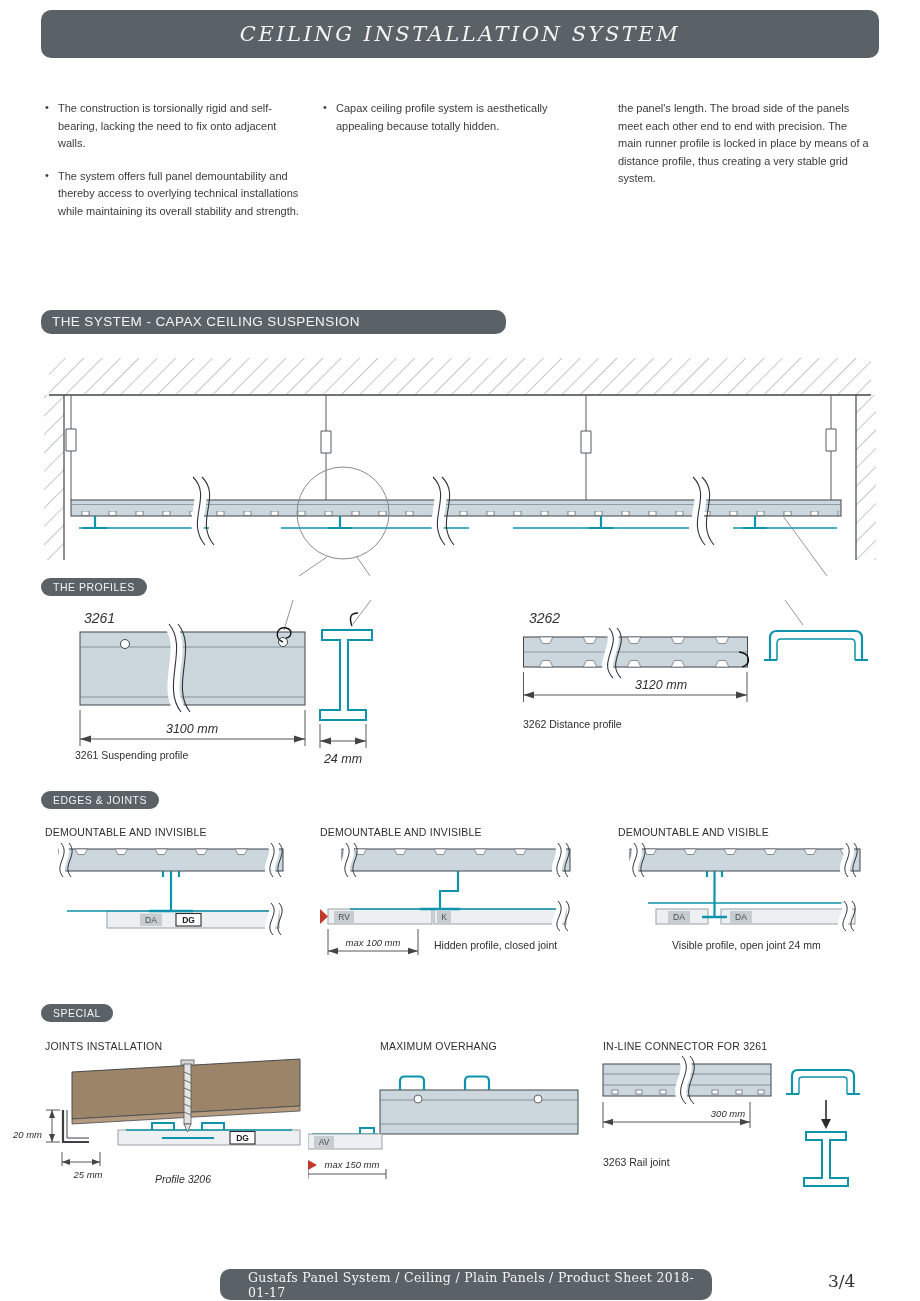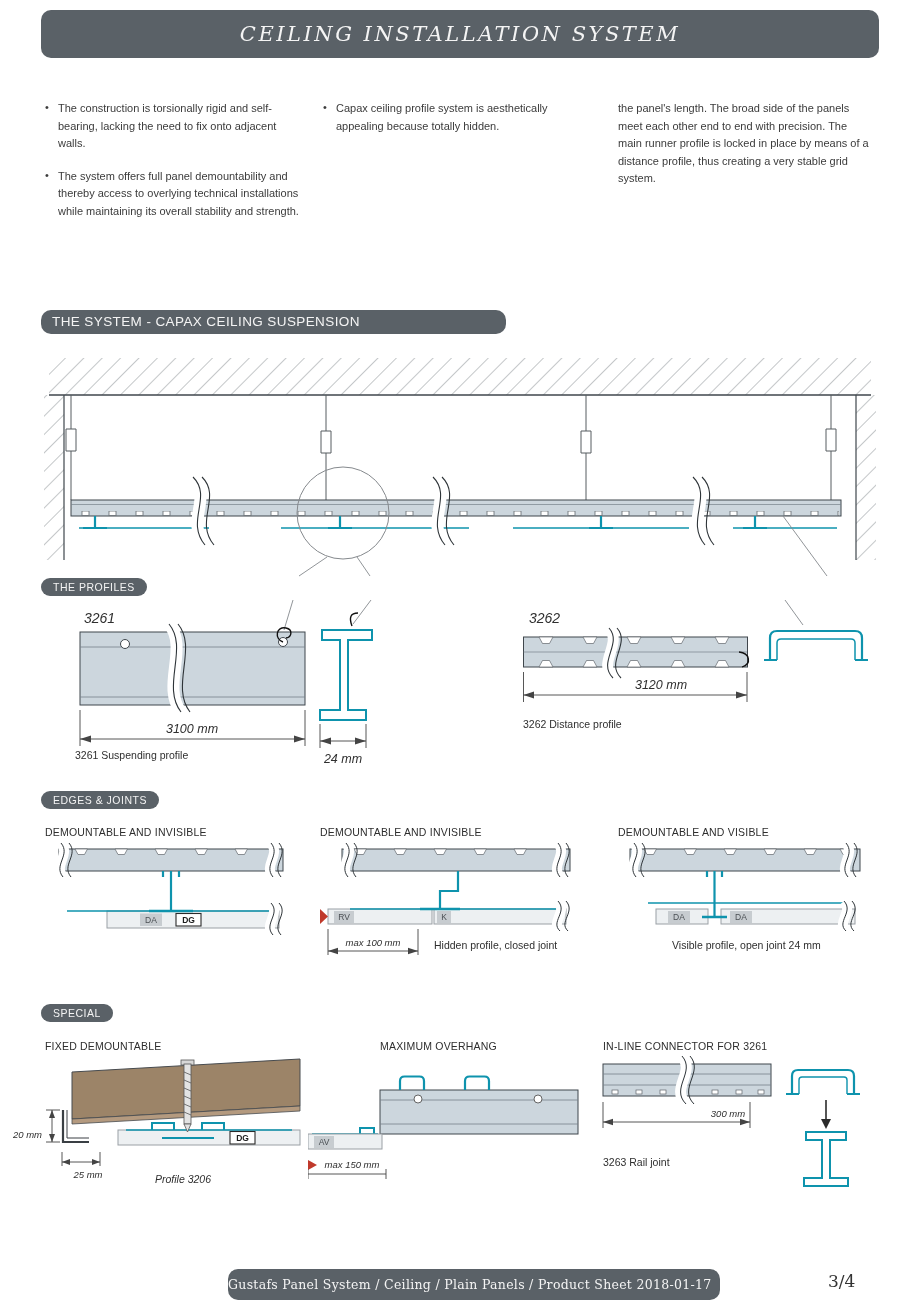--- a/index.html
+++ b/index.html
@@ -17,21 +17,21 @@
   .sub-banner { height:18px; line-height:18px; padding:0 12px; font-size:10.5px; letter-spacing:.5px; display:inline-block; }
   .diagram-title { font-size:10.5px; color:#2e2e2e; letter-spacing:.2px; }
   svg text { font-family:"Liberation Sans",sans-serif; fill:#2f2f2f; }
   .code-label { font-size:14px; font-style:italic; }
   .dim-text { font-size:12.5px; font-style:italic; }
   .small-dim { font-size:9.5px; font-style:italic; }
   .cap { font-size:10.5px; }
   .cap-i { font-size:10.5px; font-style:italic; }
   .tag { font-size:8.5px; fill:#4a4f54; }
   .tagb { font-size:8.5px; font-weight:bold; fill:#1e1e1e; }
-  .footer-bar { left:228px; top:1269px; width:492px; height:31px; display:flex; align-items:center; justify-content:flex-start; }
+  .footer-bar { left:220px; top:1269px; width:492px; height:31px; display:flex; align-items:center; justify-content:flex-start;padding-left:28px; }
   .footer-text { font-family:"DejaVu Serif",serif; font-size:12.5px; letter-spacing:.3px; }
   .page-num { left:828px; top:1271px; font-family:"DejaVu Serif",serif; font-size:17px; color:#333; }
 </style>
 </head>
 <body>
 
 <div class="page">
 
   <div class="abs banner header-banner">
     <div class="header-title">CEILING INSTALLATION SYSTEM</div>
@@ -312,21 +312,21 @@
       <path d="M228,0 C238,12 220,22 230,34" stroke="#2e3438" stroke-width="1"></path>
       <path d="M236,0 C246,12 228,22 238,34" stroke="#2e3438" stroke-width="1"></path>
       <path d="M226,58 C236,69 218,79 228,88" stroke="#ffffff" stroke-width="10"></path>
       <path d="M226,58 C236,69 218,79 228,88" stroke="#2e3438" stroke-width="1"></path>
       <path d="M234,58 C244,69 226,79 236,88" stroke="#2e3438" stroke-width="1"></path>
     </g>
   </svg>
 
   <div class="abs banner sub-banner" style="left:41px;top:1004px">SPECIAL</div>
 
-  <div class="abs diagram-title" style="left:45px;top:1040px">FIXED DEMOUNTABLE</div>
+  <div class="abs diagram-title" style="left:45px;top:1040px">JOINTS INSTALLATION</div>
   <svg class="abs" style="left:10px;top:1052px" width="300" height="140" viewBox="0 0 300 140">
     <g stroke="#3a3f44" fill="none">
       <path d="M53,58 V90 H79" stroke-width="2.2"></path>
       <path d="M57,58 V86 H79" stroke-width="1"></path>
     </g>
     <polygon points="62,20 290,7 290,54 62,67" fill="#9c8468" stroke="#474b4f" stroke-width="1"></polygon>
     <polygon points="62,67 290,54 290,59 62,72" fill="#b49a7f" stroke="#474b4f" stroke-width="0.8"></polygon>
     <rect x="108" y="78" width="182" height="15" fill="#edf0f2" stroke="#9aa0a5" stroke-width="1"></rect>
     <g stroke="#0e93ad" fill="none">
       <line x1="116" y1="78" x2="282" y2="78" stroke-width="1.5"></line>

